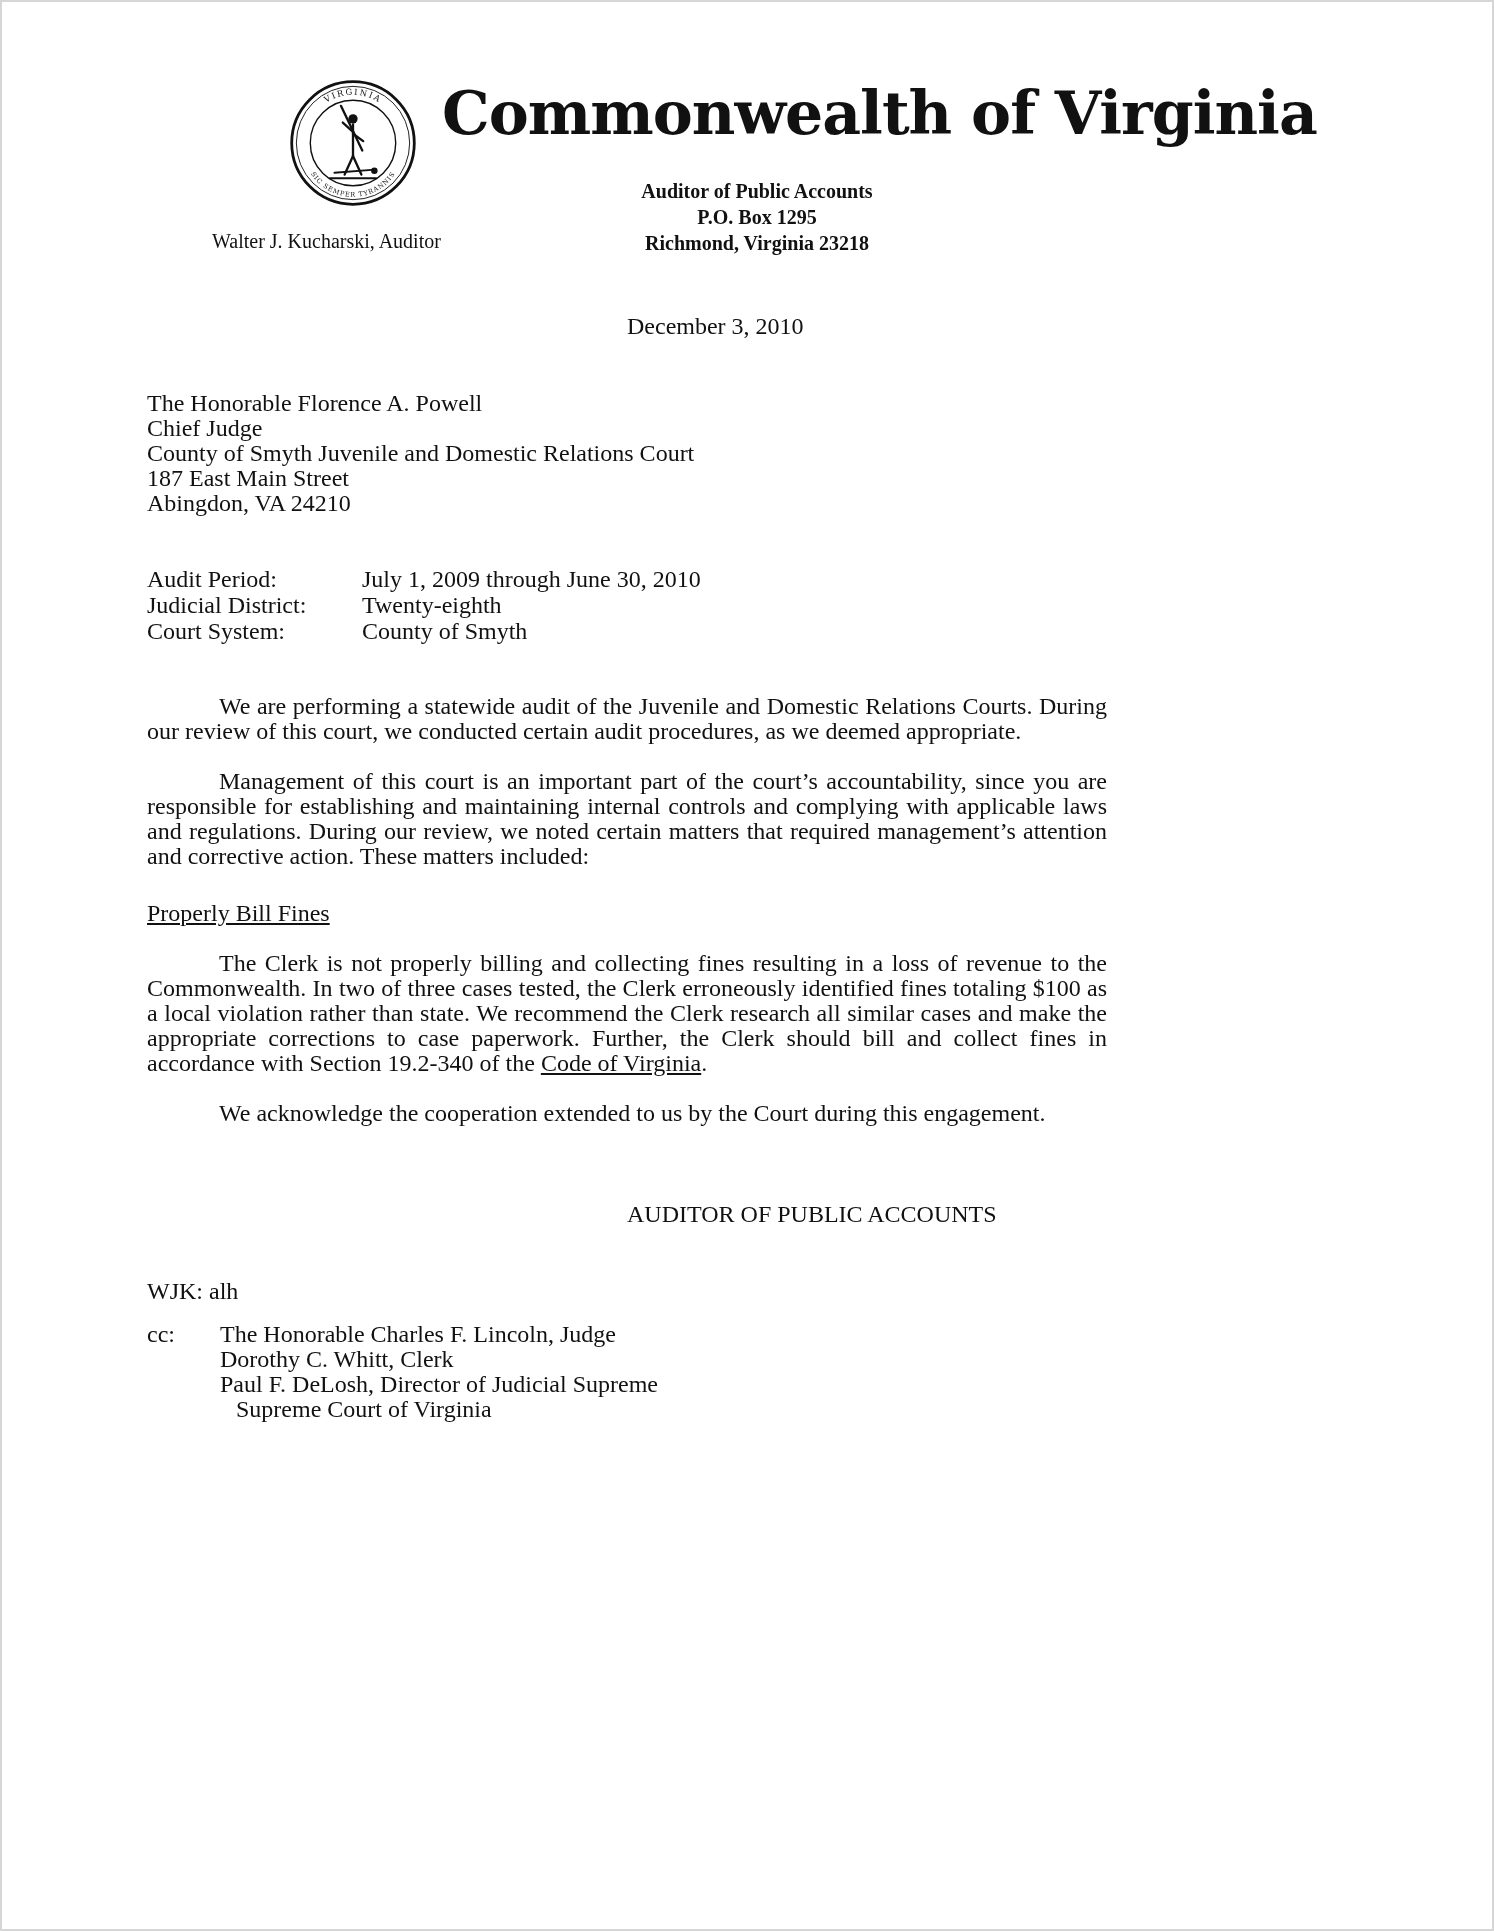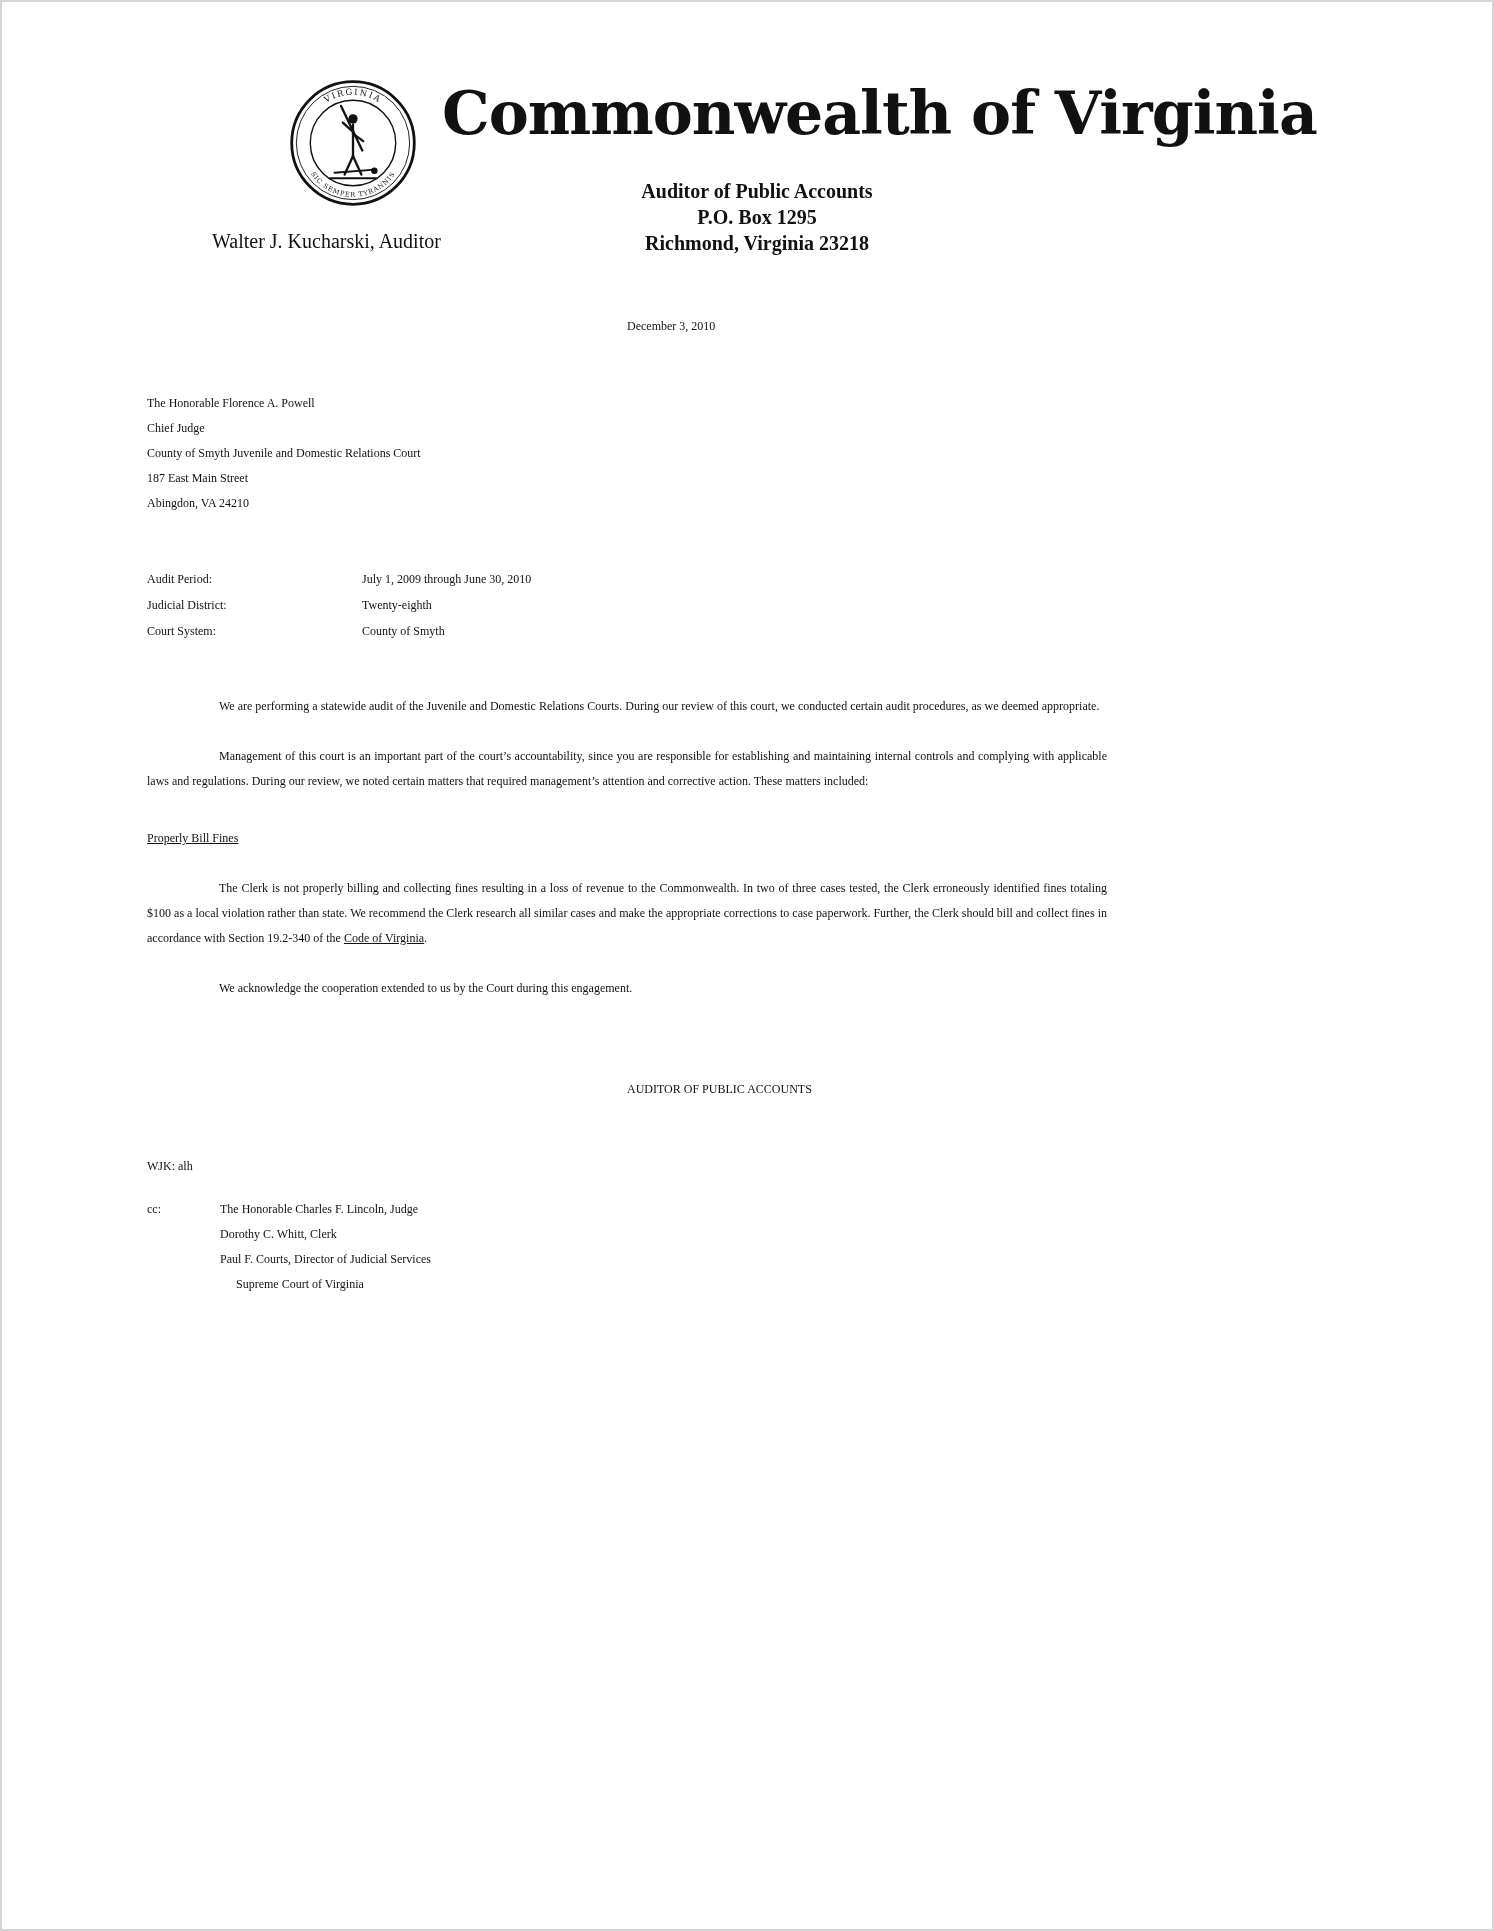--- a/index.html
+++ b/index.html
@@ -57,21 +57,21 @@
     left: 210px;
     top: 228px;
     font-weight: 400;
     font-size: 20px;
   }
 
   
   .content {
     margin-left: 145px;
     width: 960px;
-    font-size: 12px;
+    font-size: 24px;
     line-height: 25px;
   }
   .date-line {
     margin-top: 42px;
     margin-left: 480px;
     white-space: nowrap;
   }
   .recipient {
     margin-top: 52px;
   }
@@ -199,19 +199,19 @@
 
     <div class="signature-line">AUDITOR OF PUBLIC ACCOUNTS</div>
 
     <div class="initials">WJK: alh</div>
 
     <div class="cc-block">
       <div class="cc-label">cc:</div>
       <div class="cc-lines">
         <div>The Honorable Charles F. Lincoln, Judge</div>
         <div>Dorothy C. Whitt, Clerk</div>
-        <div>Paul F. Courts, Director of Judicial Services</div>
+        <div>Paul F. DeLosh, Director of Judicial Supreme</div>
         <div class="cc-indent">Supreme Court of Virginia</div>
       </div>
     </div>
 
   </div>
 </div>
 
 </body></html>

